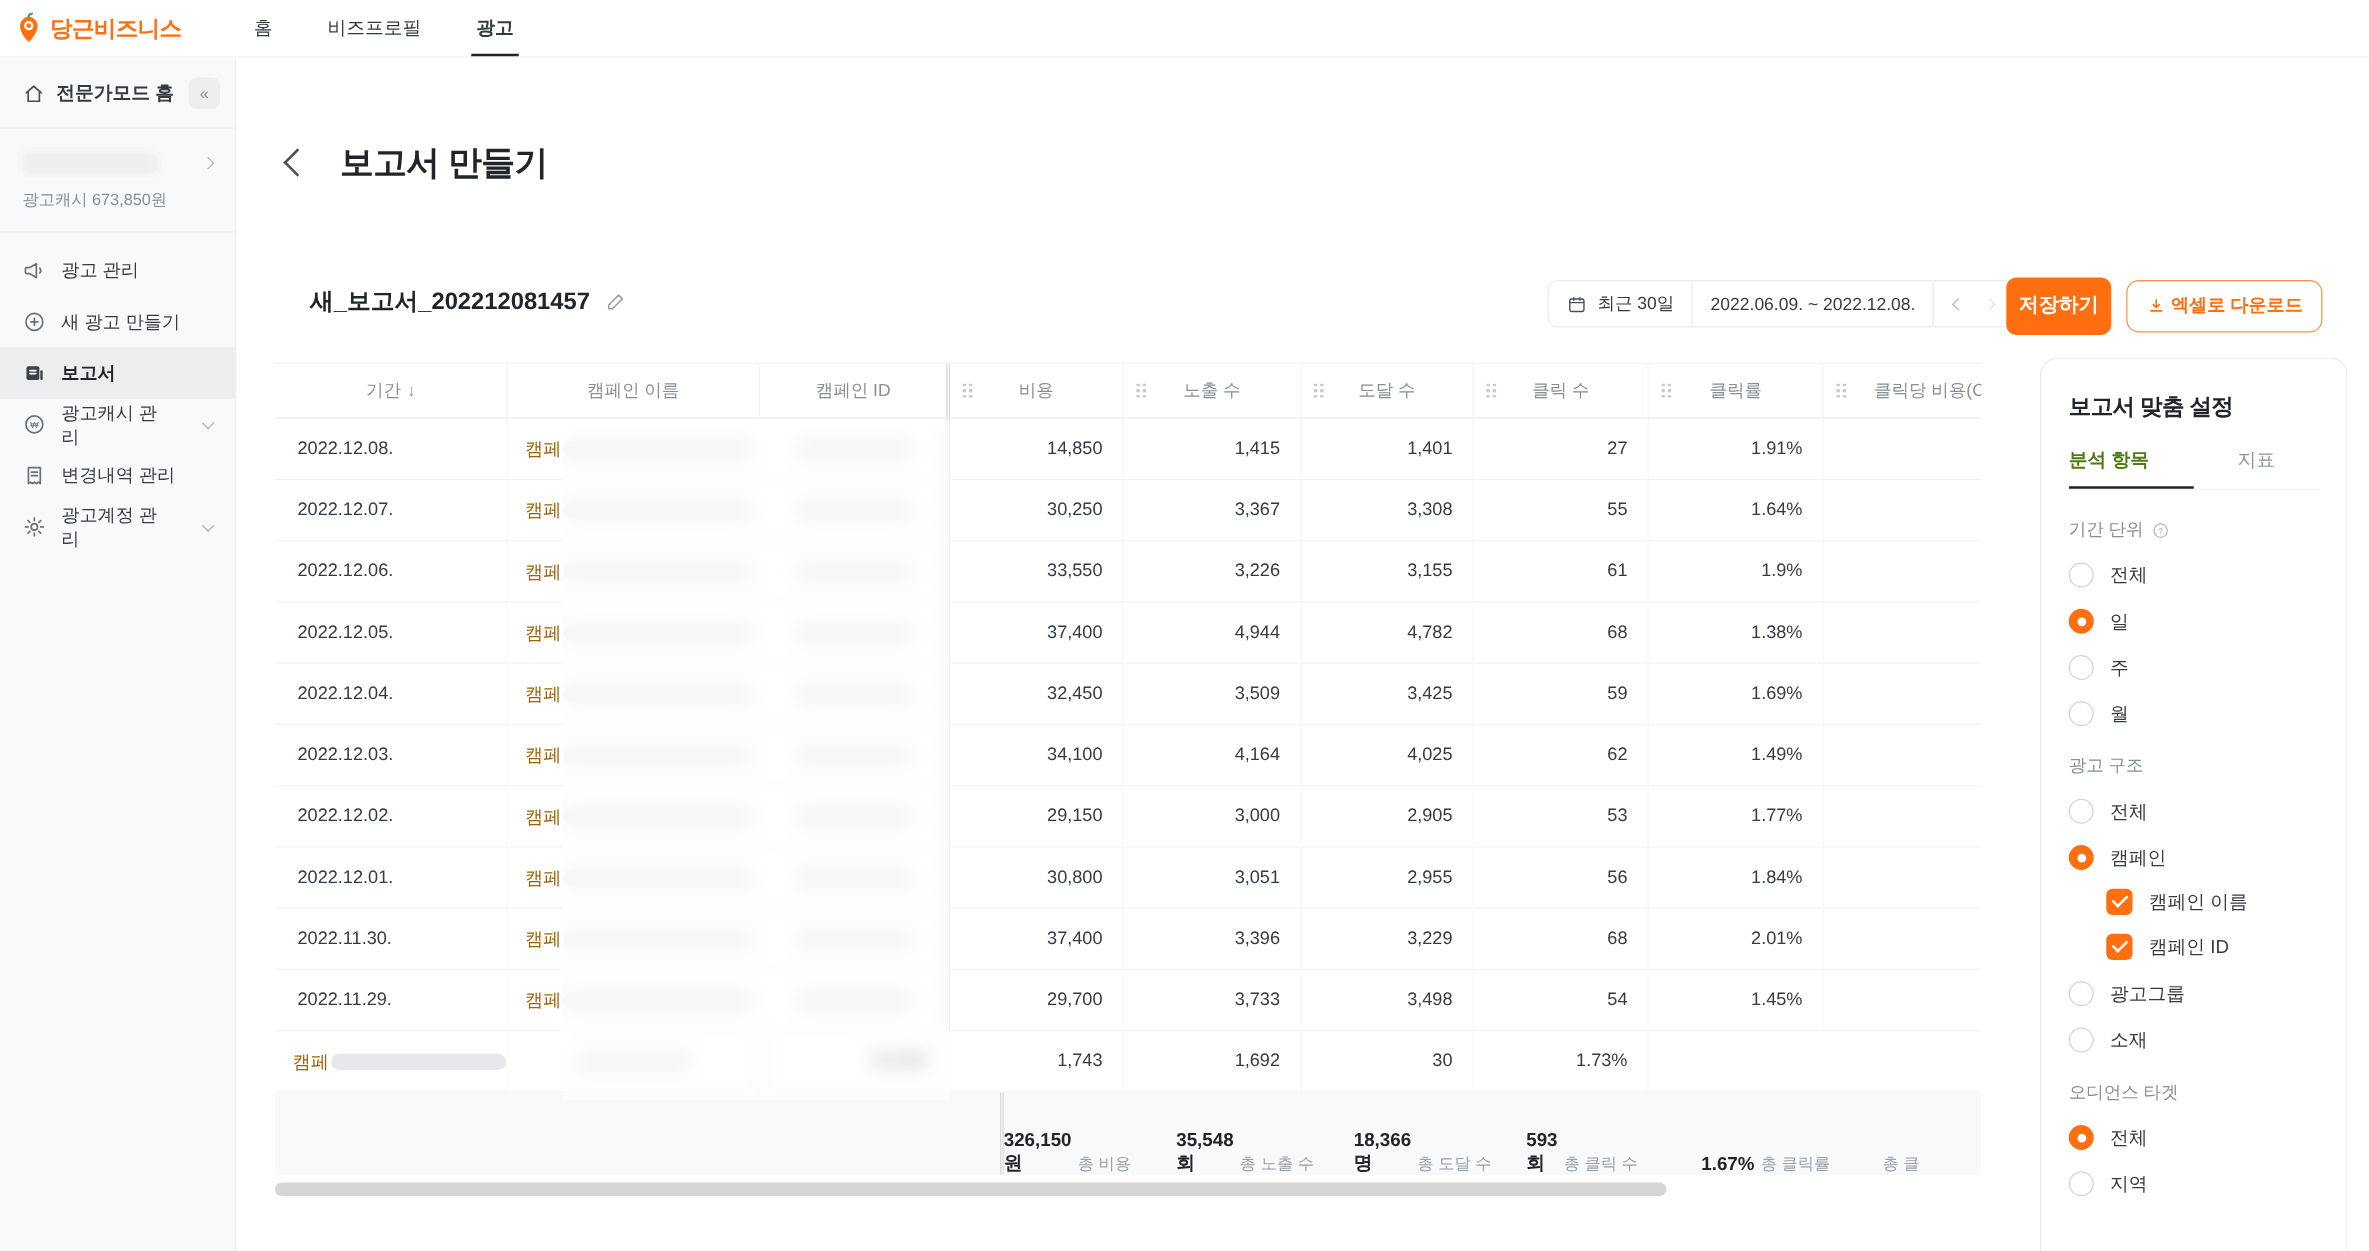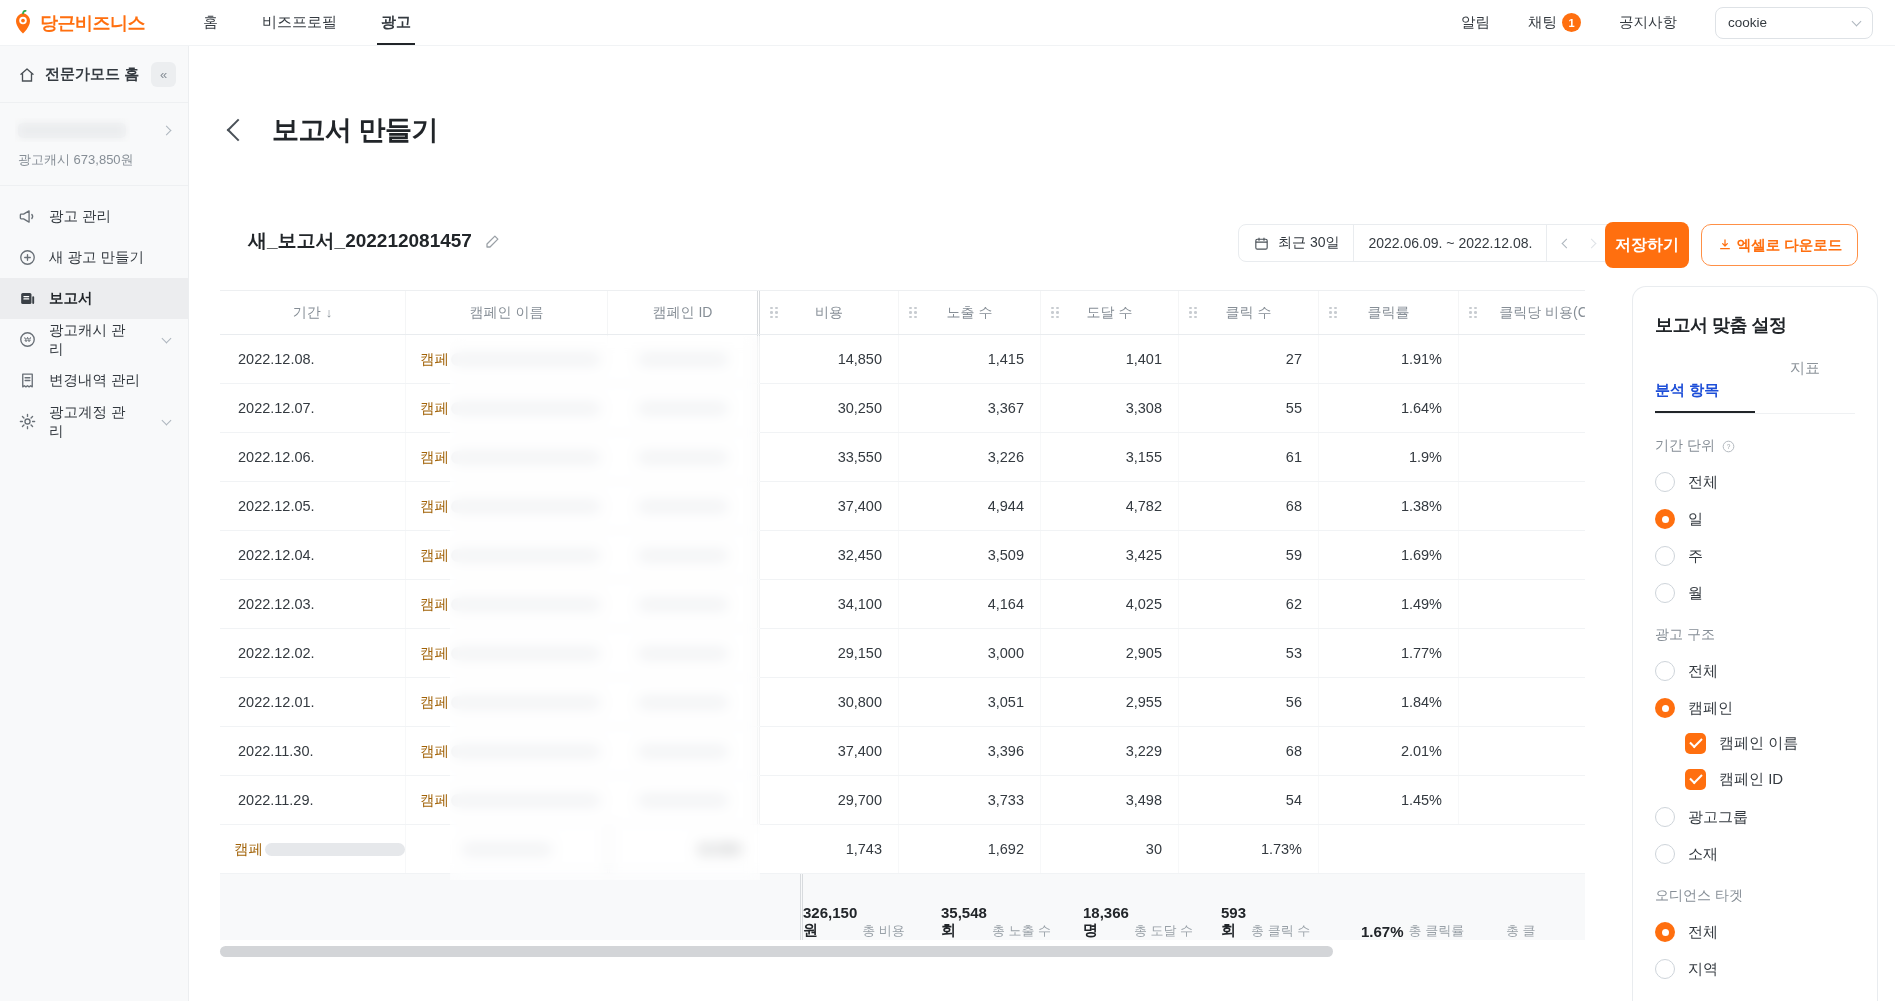--- a/index.html
+++ b/index.html
@@ -116,21 +116,21 @@
   .hscroll { position:absolute; left:31px; top:900px; width:1365px; height:11px; }
   .hscroll .thumb { width:1113px; height:11px; border-radius:6px; background:#d3d5d8; cursor:pointer; }
 
   
   .panel { position:absolute; left:1443px; top:240px; width:246px; height:740px; background:#fff;
     border:1px solid #e9ecef; border-bottom:none; border-radius:14px 14px 0 0; padding:26px 22px 0; }
   .panel-title { font-size:18px; font-weight:bold; color:#212529; letter-spacing:-0.5px; }
   .panel-tabs { display:flex; margin-top:22px; border-bottom:1px solid #eff1f3; }
   .ptab { width:50%; padding-bottom:13px; font-size:15px; color:#8d949b; cursor:pointer; text-align:left; }
   .ptab:nth-child(2) { text-align:center; }
-  .ptab.active { color:#1d4ed8; font-weight:bold; box-shadow:inset 0 -2px 0 #212529;margin-top:22px; }
+  .ptab.active { color:#4d7c0f; font-weight:bold; box-shadow:inset 0 -2px 0 #212529; }
   .sec-title { margin-top:23px; font-size:14px; color:#868e96; display:flex; align-items:center; gap:6px; }
   .sec-title svg { width:15px; height:15px; }
   .opt { display:flex; align-items:center; gap:13px; margin-top:17px; cursor:pointer; }
   .opt.indent { margin-left:30px; margin-top:15px; }
   .opt-label { font-size:15px; color:#343a40; }
   .radio { width:20px; height:20px; border-radius:50%; border:1.5px solid #ced4da; background:#fff;
     display:flex; flex:0 0 auto; }
   .radio.checked { border:none; background:#ff6f0f; }
   .radio.checked::after { content:""; width:7px; height:7px; border-radius:50%; background:#fff; margin:auto; }
   .cbox { width:21px; height:21px; border-radius:5px; background:#ff6f0f; display:flex; flex:0 0 auto; }
@@ -150,32 +150,20 @@
           <circle cx="16" cy="13" r="2.3" fill="#ff6f0f"></circle>
         <path d="M16 4.2c0-2 1.6-3.2 3.2-3.2" stroke="#2fae4b" stroke-width="2.2" fill="none" stroke-linecap="round"></path>
       </svg>
       <span class="logo-text">당근비즈니스</span>
     </div>
     <div class="topnav">
         <div class="nav-item">홈</div>
         <div class="nav-item">비즈프로필</div>
         <div class="nav-item active">광고</div>
       </div>
-    <div class="top-right">
-      <span class="top-link">알림</span>
-      <span class="top-link">
-        <span>채팅</span>
-        <span class="badge">1</span>
-      </span>
-      <span class="top-link">공지사항</span>
-      <div class="account-select">
-        <span>cookie</span>
-        <span class="chev down"></span>
-      </div>
-    </div>
   </div>
 
   <div class="sidebar">
     <div class="sb-top">
       <svg viewBox="0 0 24 24" fill="none" stroke="#4a5056" stroke-width="1.8">
         <path d="M4 11l8-7 8 7" stroke-linecap="round" stroke-linejoin="round"></path>
           <path d="M6 9.5V20h12V9.5"></path>
       </svg>
       <span class="sb-home-label">전문가모드 홈</span>
       <span class="collapse-btn">«</span>

